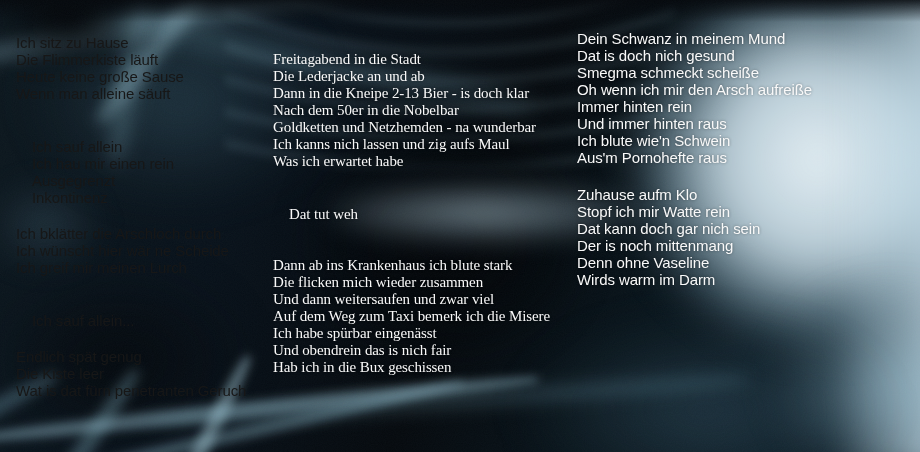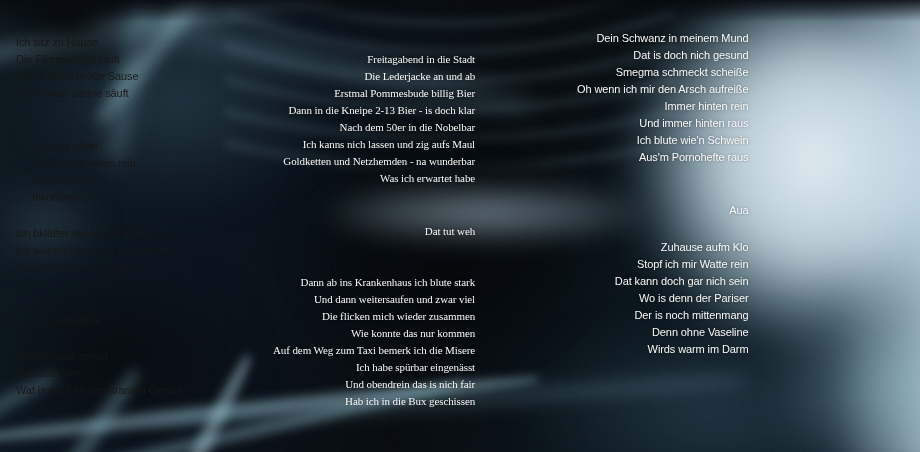--- a/index.html
+++ b/index.html
@@ -53,30 +53,30 @@
   .w4{left:196px;top:345px;width:15px;height:200px;transform:rotate(27deg);
     background:rgba(172,212,227,.45);filter:blur(5px);}
   .w5{left:-26px;top:330px;width:16px;height:170px;transform:rotate(62deg);
     background:rgba(130,180,198,.3);filter:blur(6px);}
   .w6{left:150px;top:392px;width:600px;height:17px;transform:rotate(-4deg);
     background:rgba(118,168,188,.22);filter:blur(8px);}
   .top-strip{left:0;top:0;width:920px;height:22px;
     background:linear-gradient(180deg,rgba(3,6,10,.85),transparent);}
   .grain{left:0;top:0;width:920px;height:452px;opacity:.07;mix-blend-mode:screen;}
   
-  .col{position:absolute;font-size:11px;line-height:17px;letter-spacing:-0.1px;white-space:nowrap;}
+  .col{position:absolute;font-size:15px;line-height:17px;letter-spacing:-0.1px;white-space:nowrap;}
   .col .stanza{margin:0;}
   .col .stanza.indent{padding-left:16px;margin-top:36px;}
   #col1{left:16px;top:34px;}
   #col1 .stanza{margin-bottom:19px;}
   #col2{left:273px;top:51px;}
   #col2 .stanza{margin-bottom:34px;font-family:Liberation Serif, serif;}
   #col3{left:577px;top:30px;}
   #col3 .stanza{margin-bottom:20px;}
-  .col.light{text-shadow:0 0 3px rgba(0,0,0,.4);text-align:right;}
+  .col.light{text-shadow:0 0 3px rgba(0,0,0,.4);}
 </style>
 </head>
 <body>
 
 <div id="screen">
 
   <div>
     <div class="bg tl-glow"></div>
     <div class="bg ribs"></div>
     <div class="bg band b1"></div>
@@ -132,59 +132,53 @@
       <div class="stanza">
         <div class="line">Endlich spät genug</div>
         <div class="line">Die Kiste leer</div>
         <div class="line">Wat is dat fürn penetranten Geruch</div>
       </div>
     </div>
   <div id="col2" class="col light" style="color: rgb(249, 249, 249);">
       <div class="stanza">
         <div class="line">Freitagabend in die Stadt</div>
         <div class="line">Die Lederjacke an und ab</div>
-        <div class="line">Erstmal Pommesbude billig Bier</div>
         <div class="line">Dann in die Kneipe 2-13 Bier - is doch klar</div>
         <div class="line">Nach dem 50er in die Nobelbar</div>
+        <div class="line">Goldketten und Netzhemden - na wunderbar</div>
         <div class="line">Ich kanns nich lassen und zig aufs Maul</div>
-        <div class="line">Goldketten und Netzhemden - na wunderbar</div>
         <div class="line">Was ich erwartet habe</div>
       </div>
       <div class="stanza indent">
         <div class="line">Dat tut weh</div>
       </div>
       <div class="stanza">
         <div class="line">Dann ab ins Krankenhaus ich blute stark</div>
+        <div class="line">Die flicken mich wieder zusammen</div>
         <div class="line">Und dann weitersaufen und zwar viel</div>
-        <div class="line">Die flicken mich wieder zusammen</div>
-        <div class="line">Wie konnte das nur kommen</div>
         <div class="line">Auf dem Weg zum Taxi bemerk ich die Misere</div>
         <div class="line">Ich habe spürbar eingenässt</div>
         <div class="line">Und obendrein das is nich fair</div>
         <div class="line">Hab ich in die Bux geschissen</div>
       </div>
     </div>
   <div id="col3" class="col light" style="color: rgb(249, 249, 249);">
       <div class="stanza">
         <div class="line">Dein Schwanz in meinem Mund</div>
         <div class="line">Dat is doch nich gesund</div>
         <div class="line">Smegma schmeckt scheiße</div>
         <div class="line">Oh wenn ich mir den Arsch aufreiße</div>
         <div class="line">Immer hinten rein</div>
         <div class="line">Und immer hinten raus</div>
         <div class="line">Ich blute wie'n Schwein</div>
         <div class="line">Aus'm Pornohefte raus</div>
       </div>
-      <div class="stanza indent">
-        <div class="line">Aua</div>
-      </div>
       <div class="stanza">
         <div class="line">Zuhause aufm Klo</div>
         <div class="line">Stopf ich mir Watte rein</div>
         <div class="line">Dat kann doch gar nich sein</div>
-        <div class="line">Wo is denn der Pariser</div>
         <div class="line">Der is noch mittenmang</div>
         <div class="line">Denn ohne Vaseline</div>
         <div class="line">Wirds warm im Darm</div>
       </div>
     </div>
 
 </div>
 
 </body></html>

